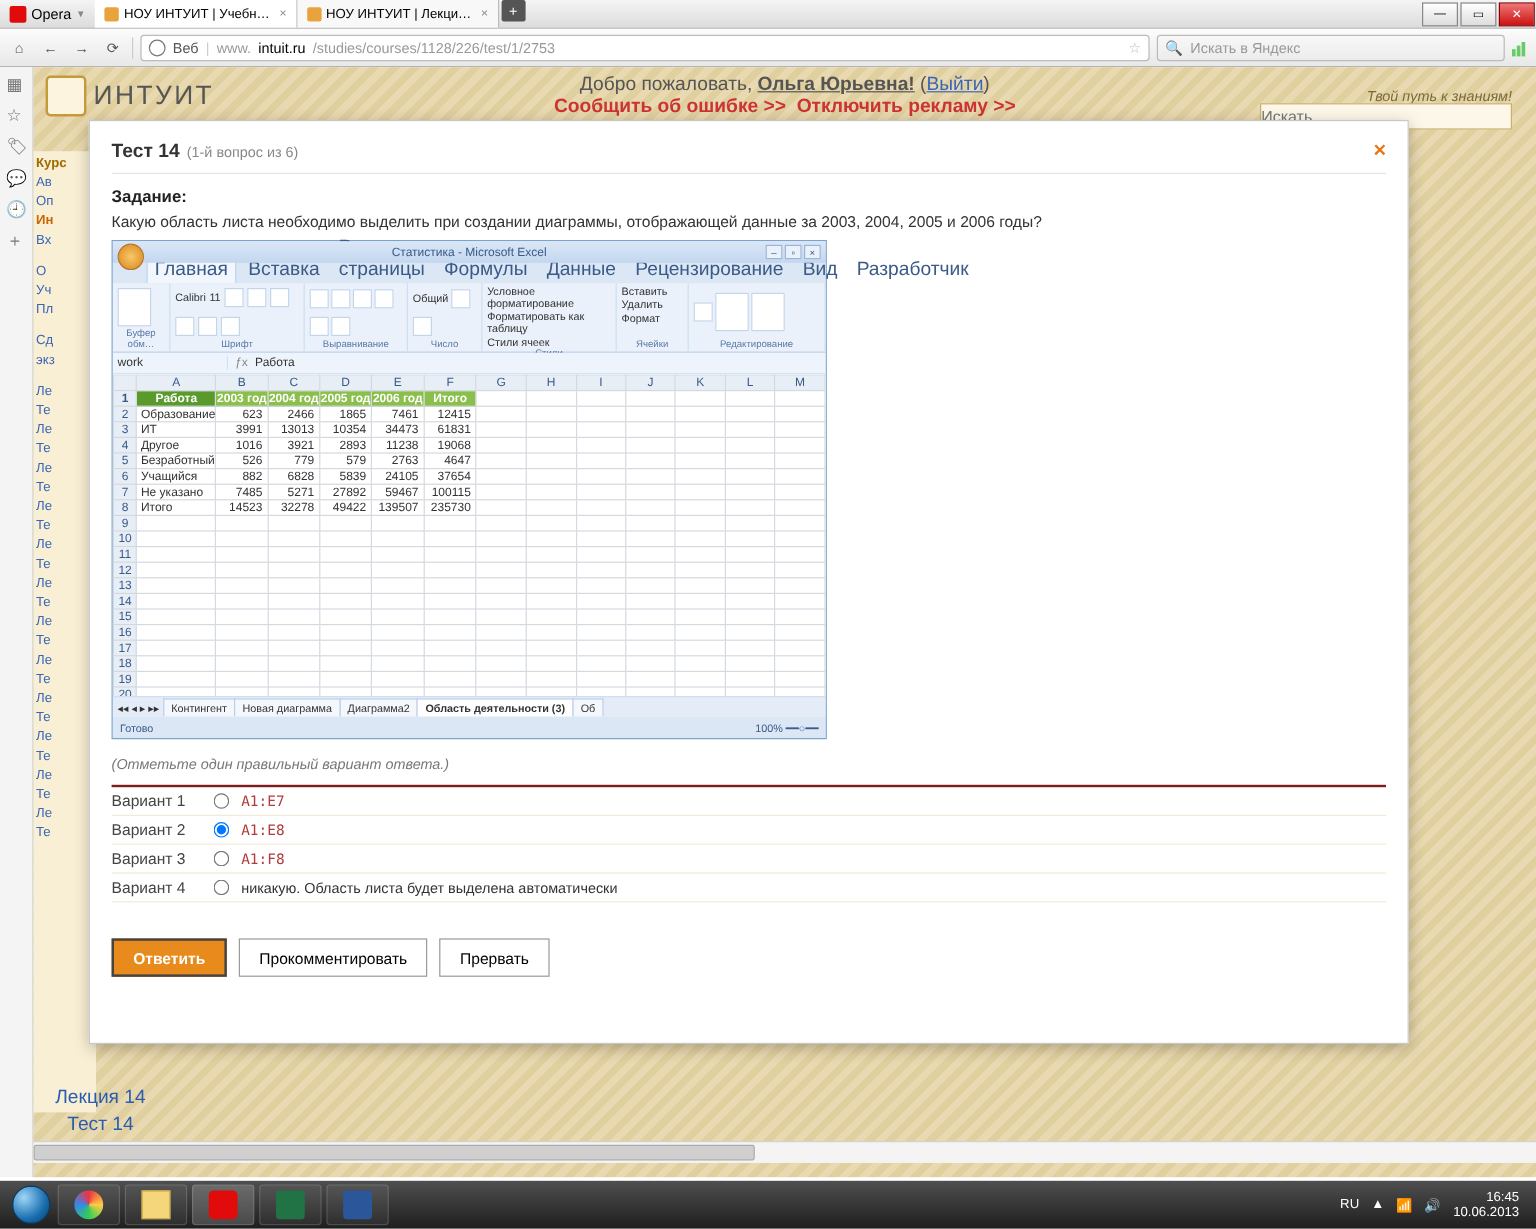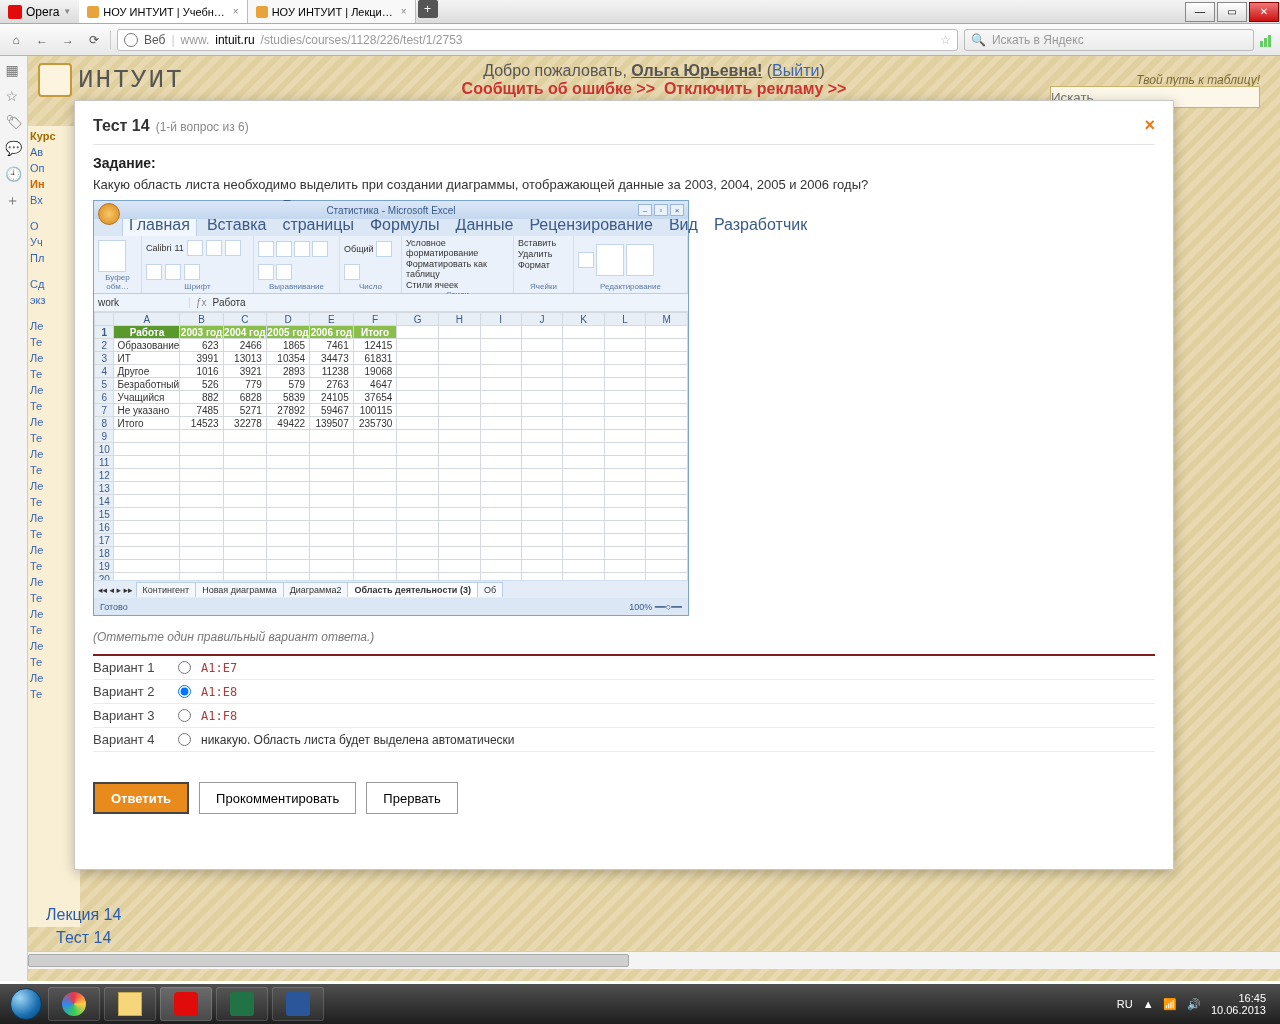--- a/index.html
+++ b/index.html
@@ -36,21 +36,21 @@
 
 
 .gutter{position:absolute;left:0;top:56px;width:28px;height:925px;background:#f4f4f4;border-right:1px solid #ccc;display:flex;flex-direction:column;align-items:center;padding-top:6px;gap:10px;color:#777;font-size:14px;}
 .gutter div{width:16px;height:16px;}
 
 
 .page{position:absolute;left:28px;top:56px;right:0;height:925px;background:repeating-linear-gradient(135deg,#e8d9b0,#e8d9b0 6px,#e0cf9f 6px,#e0cf9f 12px);}
 .intuit-header{height:48px;display:flex;align-items:center;padding:0 10px;gap:12px;position:relative;}
 .intuit-logo{display:flex;align-items:center;gap:6px;}
 .intuit-logo .shield{width:34px;height:34px;border:2px solid #c49a3a;border-radius:4px;background:#fdf4df;}
-.intuit-logo .txt{font-size:26px;letter-spacing:2px;color:#555;font-family:Liberation Mono, monospace;}
+.intuit-logo .txt{font-size:22px;letter-spacing:2px;color:#555;font-family:Liberation Sans, sans-serif;}
 .intuit-center{position:absolute;left:50%;transform:translateX(-50%);text-align:center;font-size:16px;color:#444;}
 .intuit-center a{color:#3a66b8;text-decoration:underline;}
 .intuit-center .r1{color:#555;}
 .intuit-center .r1 b{font-weight:bold;text-decoration:underline;}
 .intuit-center .r2{color:#c33;font-weight:bold;}
 .intuit-right{margin-left:auto;font-style:italic;color:#7a6a3a;font-size:12px;padding-right:10px;}
 .intuit-search{width:210px;height:22px;border:1px solid #cab06a;background:#fcf7e8;position:absolute;right:20px;top:30px;}
 
 
 .sidebar-ghost{position:absolute;left:0;top:70px;width:52px;bottom:54px;display:flex;flex-direction:column;font-size:11px;color:#3a66b8;background:#f8efd4;padding:4px 2px;gap:4px;overflow:hidden;}
@@ -193,21 +193,21 @@
 <div class="page">
   <div class="intuit-header">
     <div class="intuit-logo">
       <div class="shield"></div>
       <span class="txt">ИНТУИТ</span>
     </div>
     <div class="intuit-center">
       <div class="r1"><span>Добро пожаловать, </span><b>Ольга Юрьевна!</b> (<a>Выйти</a>)</div>
       <div class="r2"><span>Сообщить об ошибке &gt;&gt;</span>&nbsp;&nbsp;<span>Отключить рекламу &gt;&gt;</span></div>
     </div>
-    <div class="intuit-right">Твой путь к таблицу!</div>
+    <div class="intuit-right">Твой путь к знаниям!</div>
     <input class="intuit-search" placeholder="Искать" style="">
   </div>
 
   <div class="sidebar-ghost">
     <div class="k">Курс</div>
       <div>Ав</div>
       <div>Оп</div>
       <div style="color:#c60;font-weight:bold">Ин</div>
       <div>Вх</div>
     <div style="height:6px"></div>

